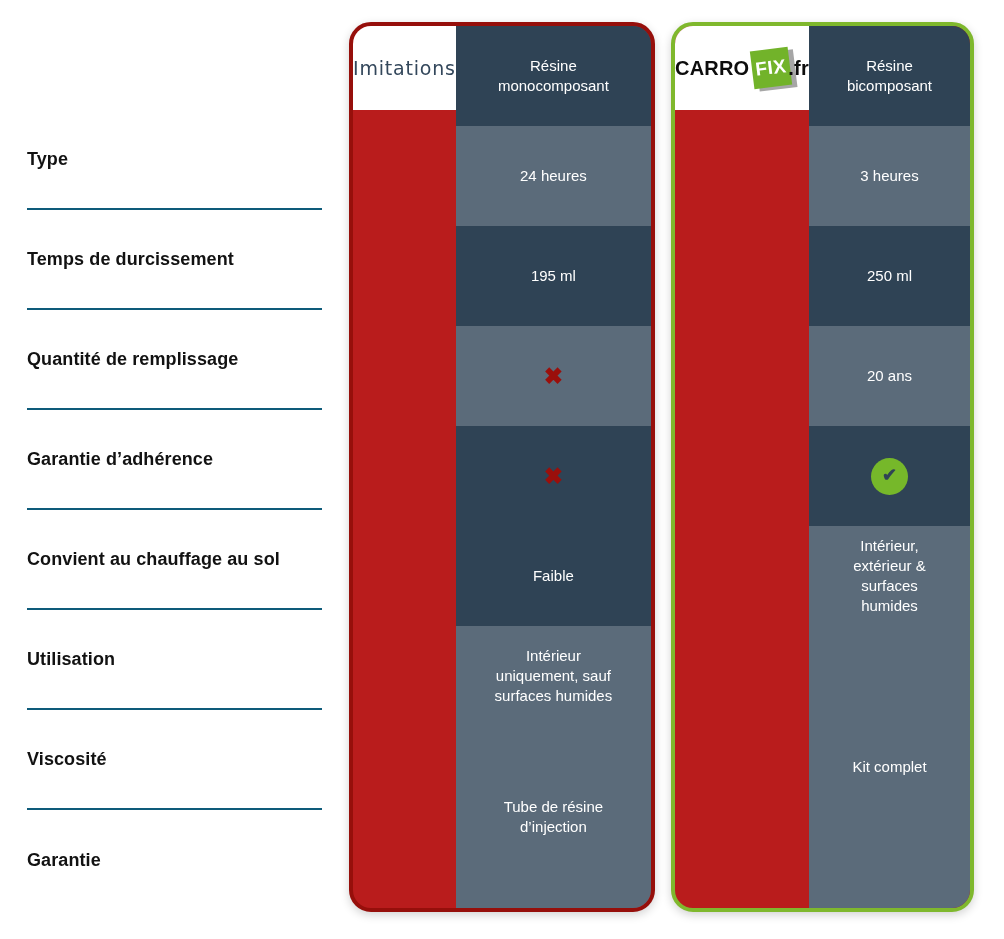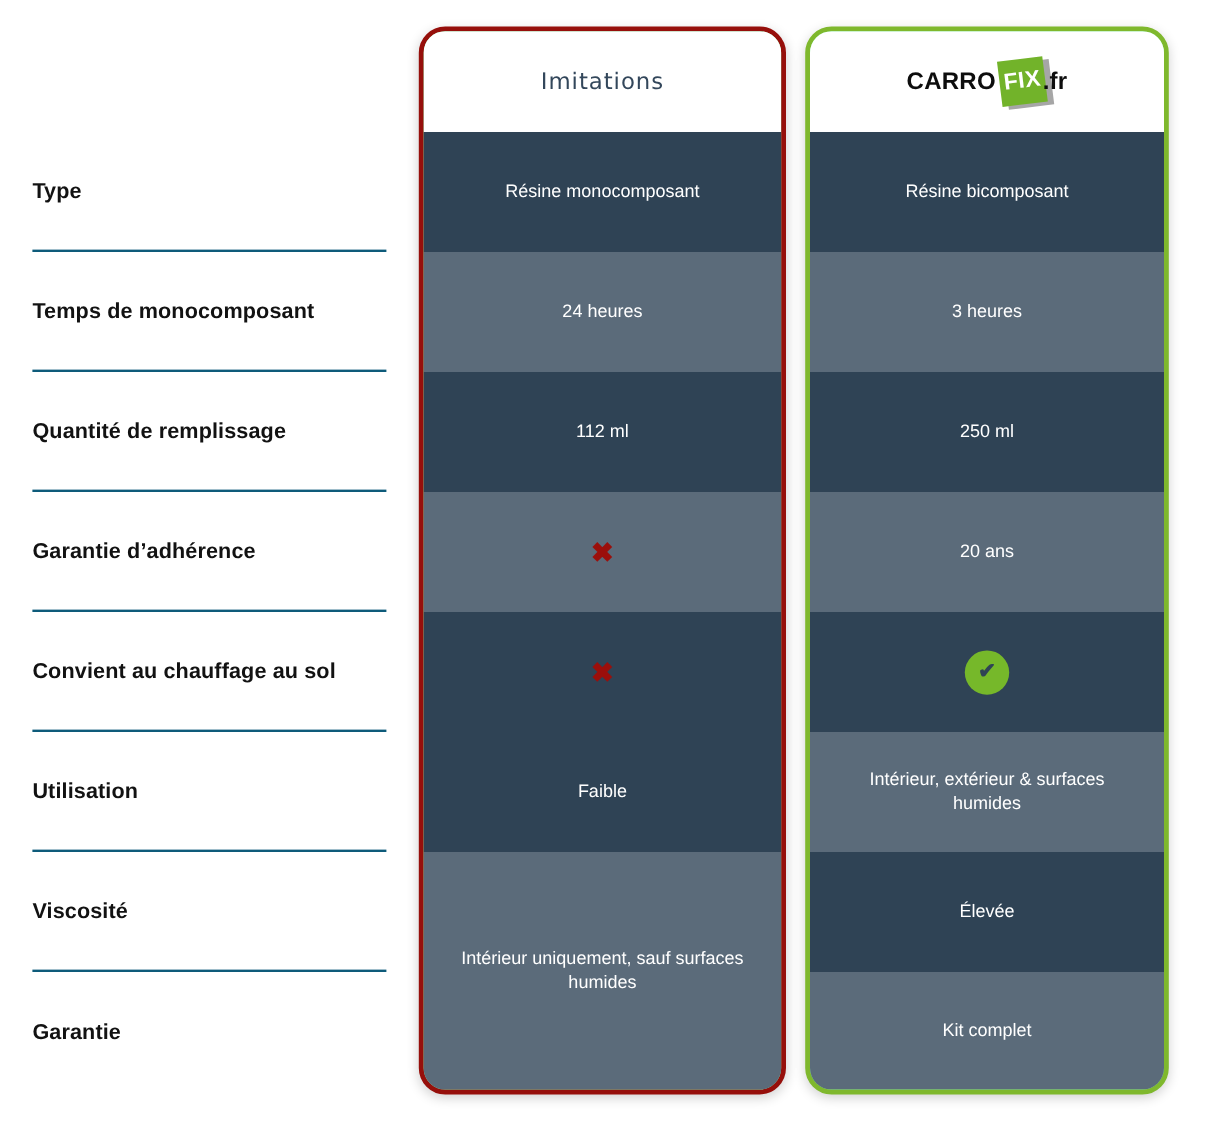--- a/index.html
+++ b/index.html
@@ -11,32 +11,32 @@
   .canvas{position:absolute;inset:0;}
 
   
   .labels-col{position:absolute;left:27px;top:110px;width:295px;}
   .label-row{height:100px;display:flex;align-items:center;box-sizing:border-box;
     border-bottom:2px solid var(--divider,#0e5b7a);}
   .label-row.last{border-bottom:none;}
   .label-row span{font-weight:bold;font-size:18px;color:#121212;letter-spacing:0.1px;}
 
   
-  .card{position:absolute;top:22px;height:890px;background:#86efac;border-radius:22px;
-    overflow:hidden;display:flex;flex-direction:column;box-sizing:border-box;
+  .card{position:absolute;top:22px;height:890px;background:#b91c1c;border-radius:22px;
+    overflow:hidden;display:flex;flex-direction:row;box-sizing:border-box;
     box-shadow:0 3px 10px rgba(0,0,0,0.18);}
   .card-imitations{left:349px;width:306px;border:4px solid var(--imitations-border,#960f0b);}
   .card-carrofix{left:671px;width:303px;border:4px solid var(--carrofix-border,#7fb82d);}
   .card-header{height:84px;flex-shrink:0;display:flex;align-items:center;justify-content:center;background:#fff;}
   .card-title{font-family:"DejaVu Sans", sans-serif;font-size:19px;letter-spacing:0.8px;
     color:var(--title-text,#33475b);}
 
   .cells{display:flex;flex-direction:column;flex:1;}
   .cell{height:100px;flex-shrink:0;display:flex;align-items:center;justify-content:center;
-    text-align:center;color:#ffffff;font-size:15px;line-height:1.35;padding:0 22px;box-sizing:border-box;}
+    text-align:center;color:#ffffff;font-size:15px;line-height:1.35;padding:0 32px;box-sizing:border-box;}
   .cell:last-child{height:auto;flex:1;}
   .cell.dark{background:var(--row-dark,#2f4355);}
   .cell.light{background:var(--row-light,#5b6b7a);}
 
   
   .cross{font-size:23px;font-weight:bold;color:var(--cross,#9b0f0b);line-height:1;}
   .check-circle{width:37px;height:37px;border-radius:50%;background:var(--check-circle,#76b82a);
     display:flex;align-items:center;justify-content:center;}
   .check-glyph{color:var(--row-dark,#2f4355);font-size:18px;font-weight:900;line-height:1;
     transform:translateY(-1px);}
@@ -53,21 +53,21 @@
 </head>
 <body style="--row-dark: #2f4355; --row-light: #5b6b7a; --imitations-border: #960f0b; --carrofix-border: #7fb82d; --check-circle: #76b82a; --cross: #9b0f0b; --divider: #0e5b7a; --title-text: #33475b; --logo-green: #72b32a; --logo-shadow: #a6a6a6;">
 
 <div class="canvas">
 
   <div class="labels-col">
       <div class="label-row">
         <span>Type</span>
       </div>
       <div class="label-row">
-        <span>Temps de monocomposant</span>
+        <span>Temps de durcissement</span>
       </div>
       <div class="label-row">
         <span>Quantité de remplissage</span>
       </div>
       <div class="label-row">
         <span>Garantie d’adhérence</span>
       </div>
       <div class="label-row">
         <span>Convient au chauffage au sol</span>
       </div>
@@ -87,33 +87,36 @@
       <span class="card-title">Imitations</span>
     </div>
     <div class="cells">
         <div class="cell dark">
           <span>Résine monocomposant</span>
         </div>
         <div class="cell light">
           <span>24 heures</span>
         </div>
         <div class="cell dark">
-          <span>112 ml</span>
+          <span>195 ml</span>
         </div>
         <div class="cell light">
           <span class="cross">✖</span>
         </div>
         <div class="cell dark">
           <span class="cross">✖</span>
         </div>
         <div class="cell dark">
           <span>Faible</span>
         </div>
         <div class="cell light">
           <span>Intérieur uniquement, sauf surfaces humides</span>
+        </div>
+        <div class="cell light">
+          <span>Tube de résine d’injection</span>
         </div>
       </div>
   </div>
 
   <div class="card card-carrofix">
     <div class="card-header">
       <span class="logo">
         <span class="logo-carro">CARRO</span>
         <span class="logo-square">
           <span class="logo-fix">FIX</span>
@@ -135,22 +138,19 @@
           <span>20 ans</span>
         </div>
         <div class="cell dark">
           <span class="check-circle">
             <span class="check-glyph">✔</span>
           </span>
         </div>
         <div class="cell light">
           <span>Intérieur, extérieur &amp; surfaces humides</span>
         </div>
-        <div class="cell dark">
-          <span>Élevée</span>
-        </div>
         <div class="cell light">
           <span>Kit complet</span>
         </div>
       </div>
   </div>
 
 </div>
 
 </body></html>

